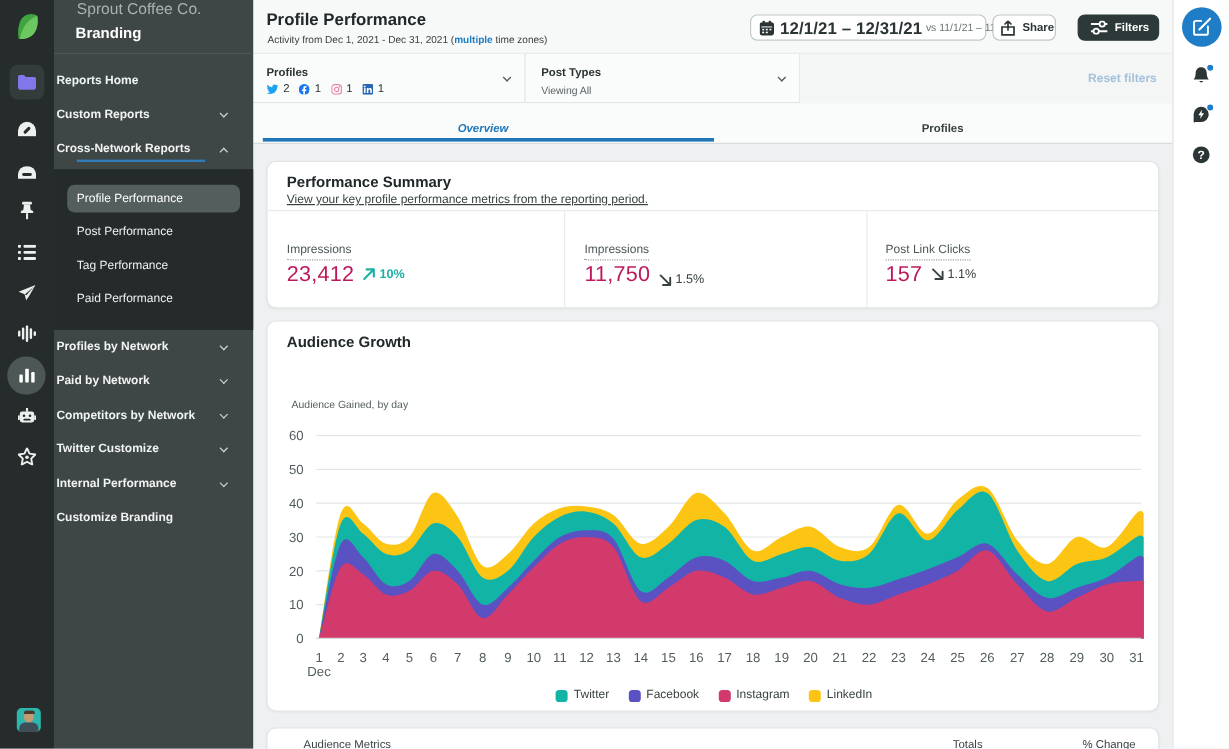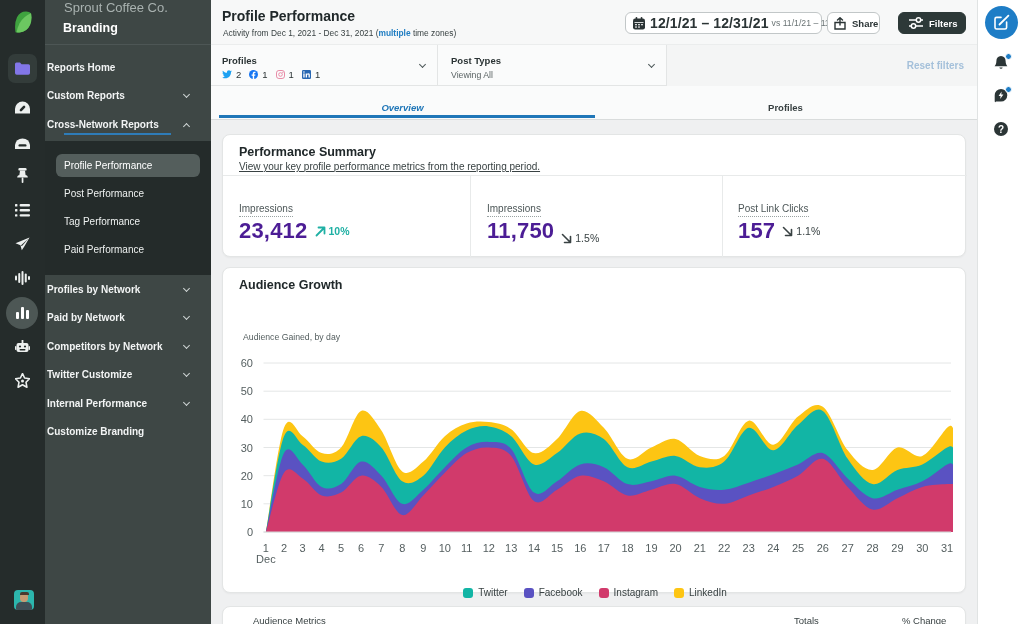--- a/index.html
+++ b/index.html
@@ -30,21 +30,21 @@
 #filterrow .vd { position:absolute; top:0; width:1px; height:41px; background:#e3e5e5; }
 #resetf { position:absolute; right:13px; top:15px; font-size:10px; font-weight:bold; color:#a4c0da; }
 #tabs { position:absolute; left:0; top:86px; width:766px; height:34px; background:#fafbfb; border-bottom:1px solid #d9dcdc; }
 #tabs .tab1 { position:absolute; left:0; top:16px; width:383px; text-align:center; font-size:9.5px; font-weight:bold; color:#2077b8;font-style:italic; }
 #tabs .tab2 { position:absolute; left:383px; top:16px; width:383px; text-align:center; font-size:9.5px; font-weight:bold; color:#363f40; }
 #tabs .underline { position:absolute; left:8px; top:29px; width:376px; height:3px; background:#2077b8; }
 .card { position:absolute; left:11px; width:744px; background:#fff; border:1px solid #e3e5e5; border-radius:8px; box-shadow:0 1px 2px rgba(0,0,0,0.04); }
 .card h2 { position:absolute; left:16px; top:10px; font-size:12.5px; font-weight:bold; color:#20282a; }
 .card .sub { position:absolute; left:16px; font-size:10px; color:#394243;text-decoration:underline; }
 .metric-label { font-size:10px; color:#4d5758; border-bottom:1px dotted #9aa3a3; padding-bottom:2px; }
-.metric-value { font-size:22px; font-weight:bold; color:#4c1d95; letter-spacing:0.2px; }
+.metric-value { font-size:18px; font-weight:normal; color:#be185d; letter-spacing:0.2px; }
 
 #rrail { position:absolute; left:977px; top:0; width:47px; height:624px; background:#fff; border-left:1px solid #e0e3e3; z-index:5; }
 .dot { position:absolute; width:7px; height:7px; border-radius:50%; background:#1e7dc6; border:1.5px solid #fff; }
 </style>
 </head>
 <body>
 <div id="stage">
 
 <div id="rail">
   <svg class="abs" style="left:13px;top:11px" width="19" height="22" viewBox="0 0 19 22">
@@ -328,21 +328,21 @@
     <text x="624.7" y="284" text-anchor="middle" font-size="11" fill="#545e5f">27</text>
     <text x="649.5" y="284" text-anchor="middle" font-size="11" fill="#545e5f">28</text>
     <text x="674.4" y="284" text-anchor="middle" font-size="11" fill="#545e5f">29</text>
     <text x="699.3" y="284" text-anchor="middle" font-size="11" fill="#545e5f">30</text>
     <text x="724.1" y="284" text-anchor="middle" font-size="11" fill="#545e5f">31</text>
     <text x="42.9" y="295" text-anchor="middle" font-size="11" fill="#545e5f">Dec</text>
     </svg>
 
     <div class="abs" style="left:0;top:306px;width:744px;display:flex;justify-content:center;font-size:10px;color:#394243">
       <span style="display:flex;align-items:center;margin:0 8px"><span style="width:10px;height:10px;border-radius:3px;background:#12b5a5;margin-right:5px"></span>Twitter</span>
-      <span style="display:flex;align-items:center;margin:13px 8px"><span style="width:10px;height:10px;border-radius:3px;background:#5a52c2;margin-right:5px"></span>Facebook</span>
+      <span style="display:flex;align-items:center;margin:0 8px"><span style="width:10px;height:10px;border-radius:3px;background:#5a52c2;margin-right:5px"></span>Facebook</span>
       <span style="display:flex;align-items:center;margin:0 8px"><span style="width:10px;height:10px;border-radius:3px;background:#d13a6b;margin-right:5px"></span>Instagram</span>
       <span style="display:flex;align-items:center;margin:0 8px"><span style="width:10px;height:10px;border-radius:3px;background:#fdc513;margin-right:5px"></span>LinkedIn</span>
     </div>
   </div>
 
   <div class="card" style="top:606px;height:40px">
     <div class="abs" style="left:30px;top:8px;font-size:9.5px;color:#394243;border-bottom:1px dotted #9aa3a3;padding-bottom:2px">Audience Metrics</div>
     <div class="abs" style="left:571px;top:8px;font-size:9.5px;color:#394243">Totals</div>
     <div class="abs" style="left:679px;top:8px;font-size:9.5px;color:#394243">% Change</div>
   </div>

